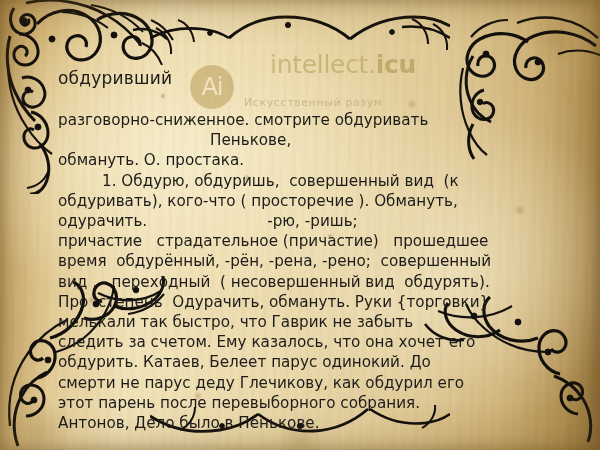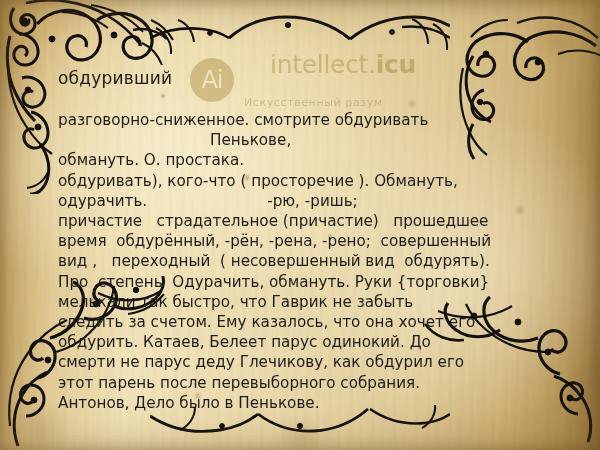--- a/index.html
+++ b/index.html
@@ -83,21 +83,21 @@
   .orn-br { right: -4px; bottom: -6px; transform: scale(-1,-1); }
   .orn-top-c { left: 150px; top: -2px; }
   .orn-bot-c { left: 150px; bottom: -2px; transform: scaleY(-1); }
 
   
   .watermark {
     position: absolute;
     left: 190px;
     top: 52px;
     display: flex;
-    align-items: center;
+    align-items: flex-end;
     opacity: 0.62;
   }
   .wm-logo {
     width: 44px;
     height: 44px;
     border-radius: 50%;
     background: #b89a55;
     display: flex;
     align-items: center;
     justify-content: center;
@@ -296,20 +296,21 @@
   </div>
 
   <div class="vignette"></div>
 
   <div class="content">
     <div class="headword">обдуривший</div>
     <div class="body">
       <p>разговорно-сниженное. смотрите обдуривать</p>
       <p><span class="gap-wide"></span><span>Пенькове,</span></p>
       <p>обмануть. О. простака.</p>
+      <p><span class="indent"></span><span>1. Обдурю, обдуришь,  совершенный вид  (к</span></p>
       <p>обдуривать), кого-что ( просторечие ). Обмануть,</p>
       <p><span>одурачить.</span><span class="gap-mid"></span><span>-рю, -ришь;</span></p>
       <p>причастие   страдательное (причастие)   прошедшее</p>
       <p>время  обдурённый, -рён, -рена, -рено;  совершенный</p>
       <p>вид ,   переходный  ( несовершенный вид  обдурять).</p>
       <p>Про  степень  Одурачить, обмануть. Руки {торговки}</p>
       <p>мелькали так быстро, что Гаврик не забыть</p>
       <p>следить за счетом. Ему казалось, что она хочет его</p>
       <p>обдурить. Катаев, Белеет парус одинокий. До</p>
       <p>смерти не парус деду Глечикову, как обдурил его</p>

